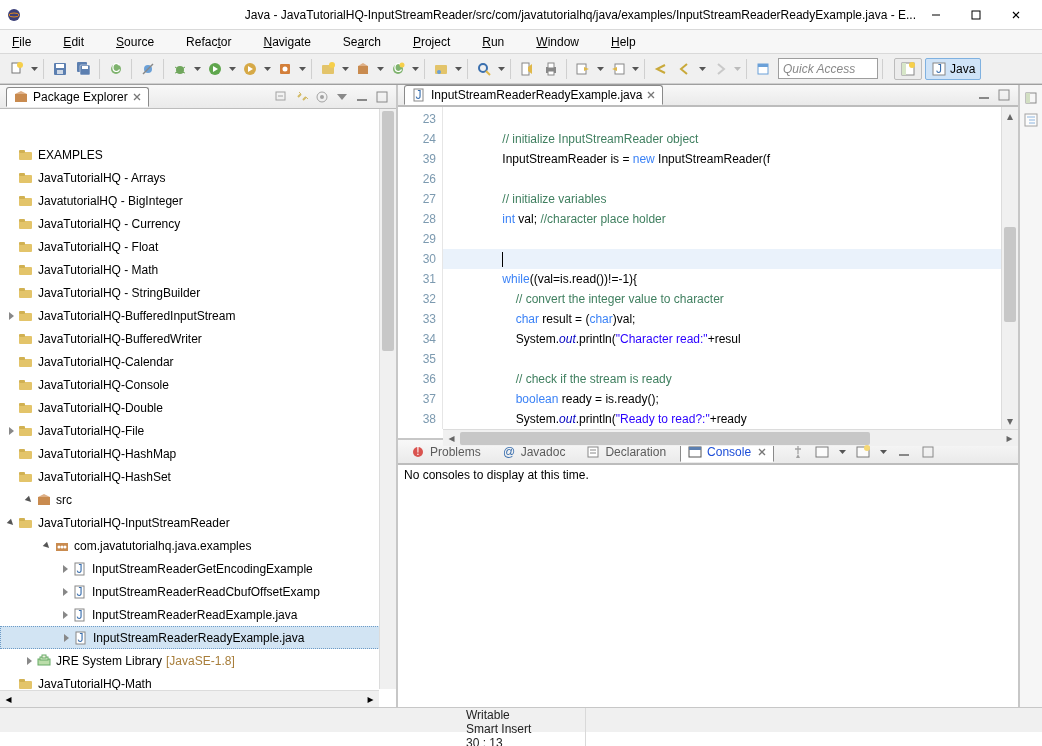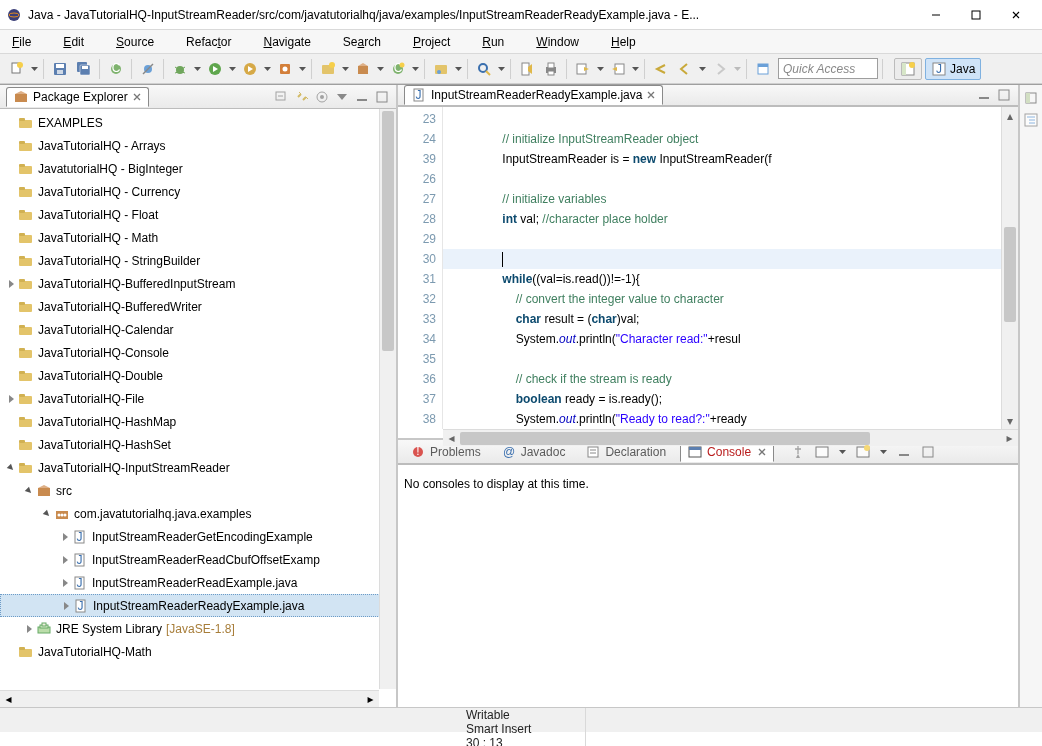--- a/index.html
+++ b/index.html
@@ -1,19 +1,19 @@
 <!DOCTYPE html>
 <html><head>
 <meta charset="utf-8">
 <style>
   * { margin:0; padding:0; box-sizing:border-box; font-family:"Segoe UI",Tahoma,Arial,sans-serif; font-size:12px; }
   body { background:#fff; width:1042px; height:746px; overflow:hidden; }
   .titlebar { height:30px; background:#fff; border-bottom:1px solid #d9d9d9; display:flex; align-items:center; padding:0 6px; }
   .titlebar .icon { width:16px; height:16px; margin-right:6px; }
-  .titlebar .title { flex:1; color:#000; white-space:nowrap; overflow:hidden; text-overflow:ellipsis; }
+  .titlebar .title { flex:1; color:#000; white-space:nowrap; overflow:hidden; text-overflow:ellipsis;text-align:right; }
   .titlebar .winbtn { width:40px; height:28px; display:flex; align-items:center; justify-content:center; color:#333; }
   .menubar { height:24px; background:#f7f7f7; border-bottom:1px solid #d9d9d9; display:flex; align-items:center; padding:0 6px; gap:20px; }
   .menubar .mitem { padding:2px 6px; }
   .menubar .mitem .mn { text-decoration:underline; }
   .toolbar { height:30px; background:#f0f0f0; border-bottom:1px solid #cfcfcf; display:flex; align-items:center; padding:0 6px; gap:2px; }
   .tbtn { width:22px; height:22px; display:flex; align-items:center; justify-content:center; border:1px solid transparent; border-radius:2px; }
   .tdrop { width:9px; height:22px; display:flex; align-items:center; justify-content:center; }
   .tsep { width:2px; height:20px; margin:0 2px; background:linear-gradient(to right,#c0c0c0,#fff); }
   .qaccess { margin-left:2px; width:100px; height:21px; border:1px solid #9e9e9e; background:#fff; color:#888; font-style:italic; padding:0 4px; display:flex; align-items:center; }
   .persp { margin-left:6px; display:flex; align-items:center; gap:3px; }
@@ -25,56 +25,56 @@
   .panel.right { flex:1; }
   .rightsash { width:24px; border-left:2px solid #c7c7c7; background:#f6f6f6; padding-top:5px; display:flex; flex-direction:column; align-items:center; gap:6px; }
   .viewhdr { height:24px; background:linear-gradient(#f8f8f8,#eaeaea); border-bottom:1px solid #bcbcbc; display:flex; align-items:center; padding:0 6px; gap:4px; }
   .viewhdr.active .vtab { background:#fff; border:1px solid #8a8a8a; border-bottom:1px solid #fff; }
   .vtab { display:flex; align-items:center; gap:4px; padding:1px 6px; height:20px; border-radius:3px 3px 0 0; }
   .vtab.editor-tab { background:#fff; border:1px solid #8a8a8a; border-bottom:1px solid #fff; }
   .vtab .close { width:10px; height:10px; }
   .viewhdr .spacer { flex:1; }
   .hdrbtn { width:16px; height:16px; display:flex; align-items:center; justify-content:center; opacity:.75; }
   .tree { flex:1; overflow:hidden; position:relative; background:#fff; }
-  .tree-inner { position:absolute; inset:0; overflow:hidden; padding:2px 0; }
+  .tree-inner { position:absolute; inset:0; overflow:hidden; padding:2px 0;margin-top:32px; }
   .tree .row { display:flex; align-items:center; height:23px; padding-left:4px; white-space:nowrap; }
   .tree .row.selected { background:#d2e4f3; border:1px dotted #6c9bc7; }
   .tree .tw { width:14px; height:14px; display:flex; align-items:center; justify-content:center; color:#666; }
   .tree .ind { display:inline-block; }
   .tree .icon { width:16px; height:16px; margin-right:4px; display:inline-flex; align-items:center; justify-content:center; }
   .jre-extra { color:#a77d39; margin-left:4px; }
   .tree-scroll { position:absolute; right:0; top:0; bottom:18px; width:17px; background:#f0f0f0; border-left:1px solid #dcdcdc; }
   .tree-scroll .thumb { position:absolute; left:2px; right:2px; top:2px; height:240px; background:#c7c7c7; border-radius:2px; }
   .bottom-scroll { position:absolute; left:0; right:17px; bottom:0; height:17px; background:#f0f0f0; border-top:1px solid #dcdcdc; display:flex; align-items:center; }
   .bottom-scroll .arrow { width:17px; height:17px; display:flex; align-items:center; justify-content:center; }
   .editor-wrap { height:355px; display:flex; flex-direction:column; border-bottom:2px solid #c7c7c7; }
   .editor-body { flex:1; display:flex; position:relative; background:#fff; border-top:1px solid #bcbcbc; }
   .gutter { width:45px; background:#fff; border-right:1px solid #e6e6e6; text-align:right; color:#7c9ab0; font-family:Consolas,monospace; font-size:13px; padding:2px 6px 0 0; line-height:20px; }
   .code { flex:1; font-family:Consolas,monospace; font-size:13px; line-height:20px; padding:2px 0 0 6px; color:#000; white-space:pre; overflow:hidden; position:relative; }
   .code .hl { position:absolute; left:0; right:0; height:20px; background:#eaf2fb; z-index:0; }
   .code .ln { position:relative; z-index:1; }
-  .kw { color:#0c4a6e; font-weight:bold; }
+  .kw { color:#3b82f6; font-weight:normal; }
   .st { color:#2a00ff; }
   .cm { color:#3f7f5f; }
   .fld { color:#0000c0; font-style:italic; }
   .cursor { display:inline-block; width:1px; height:15px; background:#000; vertical-align:middle; }
   .editor-vscroll { width:17px; background:#f0f0f0; border-left:1px solid #dcdcdc; position:relative; }
   .editor-vscroll .arrow { position:absolute; left:0; right:0; height:17px; display:flex; align-items:center; justify-content:center; color:#666; }
   .editor-vscroll .arrow.top { top:0; } .editor-vscroll .arrow.bot { bottom:0; }
   .editor-vscroll .thumb { position:absolute; left:2px; right:2px; top:120px; height:95px; background:#c7c7c7; border-radius:2px; }
   .editor-hscroll { height:17px; background:#f0f0f0; border-top:1px solid #dcdcdc; display:flex; align-items:center; position:relative; margin-left:45px; }
   .editor-hscroll .arrow { width:17px; height:17px; display:flex; align-items:center; justify-content:center; color:#666; }
   .editor-hscroll .track { flex:1; position:relative; height:13px; }
   .editor-hscroll .thumb { position:absolute; top:0; bottom:0; left:0; width:410px; background:#c7c7c7; border-radius:2px; }
   .bottom-views { flex:1; display:flex; flex-direction:column; }
   .bviewhdr { height:24px; background:linear-gradient(#f8f8f8,#eaeaea); border-bottom:1px solid #bcbcbc; display:flex; align-items:center; padding:0 6px; gap:8px; }
   .bvtab { display:flex; align-items:center; gap:4px; padding:1px 6px; height:20px; color:#5b5b5b; }
-  .bvtab.active { background:#fff; border:1px solid #8a8a8a; border-bottom:1px solid #fff; border-radius:3px 3px 0 0; color:#b91c1c; }
+  .bvtab.active { background:#fff; border:1px solid #8a8a8a; border-bottom:1px solid #fff; border-radius:3px 3px 0 0; color:#1d4ed8; }
   .bvtab .close { width:10px; height:10px; margin-left:2px; }
-  .console-body { flex:1; background:#fff; padding:12px 6px; color:#000; border-top:1px solid #bcbcbc; }
+  .console-body { flex:1; background:#fff; padding:3px 6px; color:#000; border-top:1px solid #bcbcbc; }
   .statusbar { height:25px; background:#f0f0f0; border-top:1px solid #c7c7c7; display:flex; align-items:center; font-size:12px; color:#222;flex-direction:column; }
   .statusbar .cell { padding:0 10px; border-right:1px solid #d9d9d9; height:100%; display:flex; align-items:center; }
   .statusbar .cell:first-child { width:260px; }
   .statusbar .cell.w { width:130px; }
   svg { display:block; }
   .ico-box { width:16px; height:16px; }
 </style>
 </head>
 <body>
 
@@ -572,48 +572,48 @@
             <span class="tw"></span>
             <span class="icon">
               <svg class="ico-box" viewBox="0 0 16 16">
                 <rect x="1" y="5" width="13" height="8" fill="#e3c46a" rx="1"></rect>
                 <rect x="1" y="3" width="6" height="3" fill="#d1b152" rx="1"></rect>
               </svg>
             </span>
             <span>JavaTutorialHQ-HashSet</span>
           </div>
           <div class="row">
-            <span class="ind" style="width:0px"></span>
-            <span class="tw">
-              <svg width="10" height="10" viewBox="0 0 10 10">
-                <path d="M2 2 L8 5 L2 8 Z" fill="#555" transform="rotate(45 5 5)"></path>
-              </svg>
-            </span>
-            <span class="icon">
-              <svg class="ico-box" viewBox="0 0 16 16">
-                <rect x="1" y="5" width="13" height="8" fill="#e3c46a" rx="1"></rect>
-                <rect x="1" y="3" width="6" height="3" fill="#d1b152" rx="1"></rect>
-              </svg>
-            </span>
-            <span>JavaTutorialHQ-InputStreamReader</span>
-          </div>
-          <div class="row">
             <span class="ind" style="width:18px"></span>
             <span class="tw">
               <svg width="10" height="10" viewBox="0 0 10 10">
                 <path d="M2 2 L8 5 L2 8 Z" fill="#555" transform="rotate(45 5 5)"></path>
               </svg>
             </span>
             <span class="icon">
               <svg class="ico-box" viewBox="0 0 16 16">
                 <rect x="2" y="5" width="12" height="8" fill="#c98b4f"></rect>
                 <path d="M2 5 L8 2 L14 5" fill="#deb087"></path>
               </svg>
             </span>
             <span>src</span>
+          </div>
+          <div class="row">
+            <span class="ind" style="width:0px"></span>
+            <span class="tw">
+              <svg width="10" height="10" viewBox="0 0 10 10">
+                <path d="M2 2 L8 5 L2 8 Z" fill="#555" transform="rotate(45 5 5)"></path>
+              </svg>
+            </span>
+            <span class="icon">
+              <svg class="ico-box" viewBox="0 0 16 16">
+                <rect x="1" y="5" width="13" height="8" fill="#e3c46a" rx="1"></rect>
+                <rect x="1" y="3" width="6" height="3" fill="#d1b152" rx="1"></rect>
+              </svg>
+            </span>
+            <span>JavaTutorialHQ-InputStreamReader</span>
           </div>
           <div class="row">
             <span class="ind" style="width:36px"></span>
             <span class="tw">
               <svg width="10" height="10" viewBox="0 0 10 10">
                 <path d="M2 2 L8 5 L2 8 Z" fill="#555" transform="rotate(45 5 5)"></path>
               </svg>
             </span>
             <span class="icon">
               <svg class="ico-box" viewBox="0 0 16 16">

